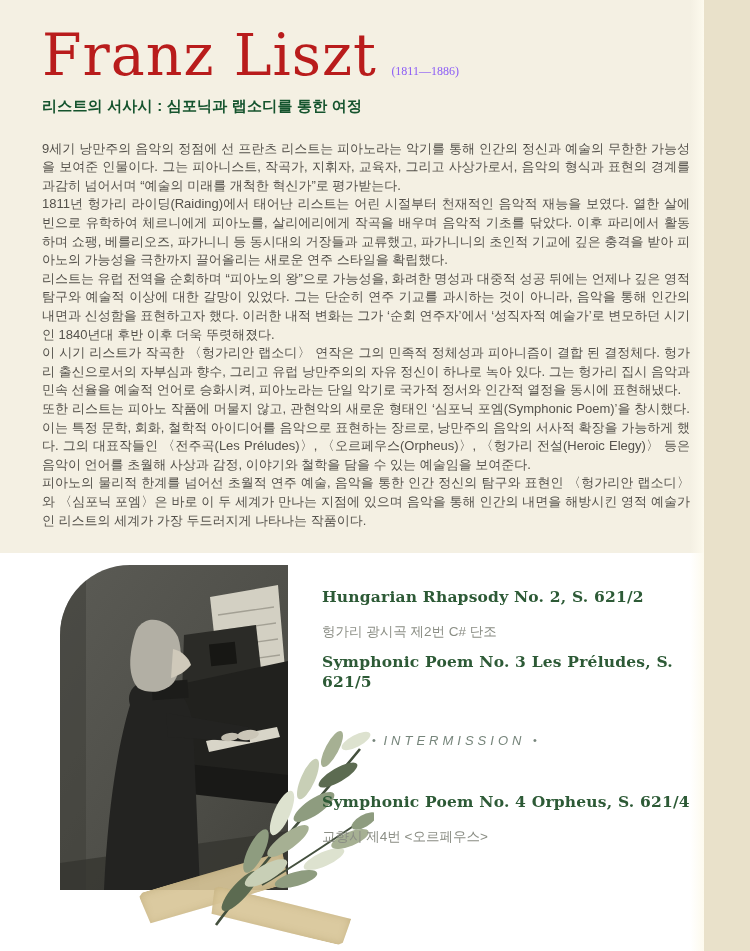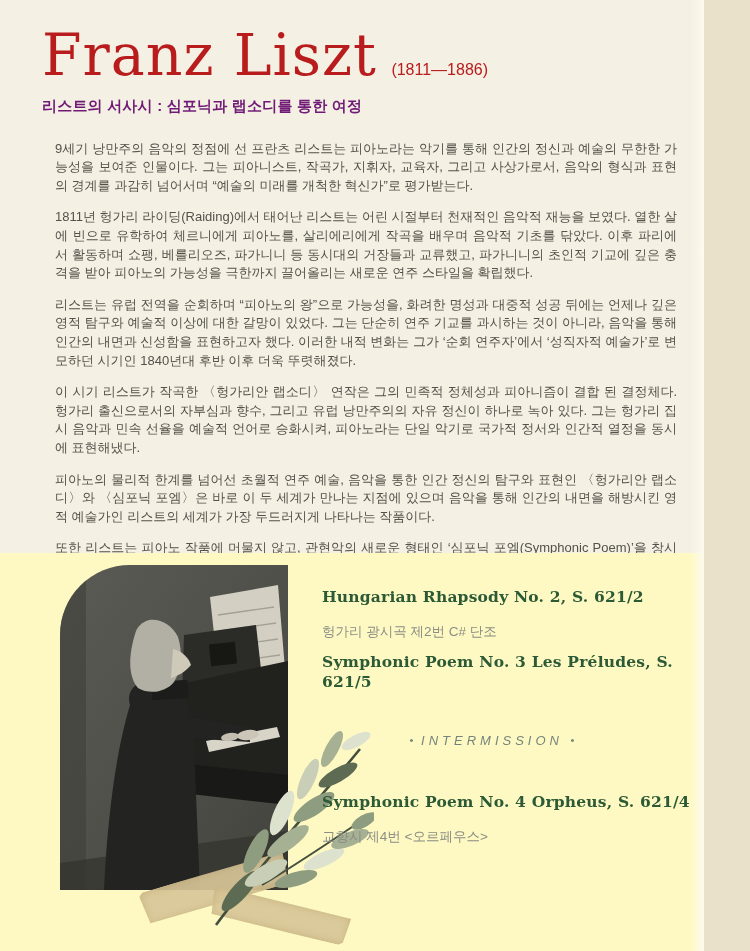--- a/index.html
+++ b/index.html
@@ -31,45 +31,45 @@
     font-family: "DejaVu Serif", serif;
     font-weight: 400;
     font-size: 57px;
     letter-spacing: 1px;
     color: #b91c1c;
     line-height: 1.1;
     text-align: right;
   }
   .years {
     display: inline-block;
-    font-family: Liberation Sans, sans-serif;
-    font-size: 16px;
-    color: #b91c1c;
+    font-family: Liberation Serif, serif;
+    font-size: 12px;
+    color: #8b5cf6;
     margin-left: 10px;
     vertical-align: baseline;
   }
   .subtitle {
     margin-top: 10px;
     font-size: 15px;
     font-weight: bold;
-    color: #701a75;
+    color: #14532d;
     letter-spacing: 0.2px;
   }
   .bio {
     margin-top: 24px;
     padding-right: 4px;
     color: #54514b;
     font-size: 13px;
     line-height: 18.6px;
     text-align: justify;
   }
-  .bio p { margin: 13px; }
+  .bio p { margin: 0; }
   .bottom-section {
     position: absolute; left: 0; top: 553px; width: 704px; height: 398px;
-    background: #fef9c3;
+    background: #ffffff;
   }
   .photo-frame {
     position: absolute; left: 60px; top: 12px;
     width: 228px; height: 325px;
     border-top-left-radius: 70px;
     overflow: hidden;
     z-index: 1;
   }
   .photo-frame svg { display: block; width: 100%; height: 100%; }
   .tape {
@@ -103,21 +103,21 @@
     letter-spacing: 0.2px;
   }
   .piece-subtitle {
     margin-top: 16px;
     font-size: 13.5px;
     color: #8b8e85;
     line-height: 18px;
   }
   .intermission {
     position: absolute; left: 50px; top: 180px; width: 240px;
-    text-align: center;
+    text-align: left;
     font-style: italic;
     font-size: 13px;
     letter-spacing: 4px;
     color: #76857b;
   }
   .intermission .dot { font-style: normal; letter-spacing: 0; font-size: 11px; vertical-align: 1px; }
 </style>
 </head>
 <body>
 
@@ -127,22 +127,22 @@
     <div class="title-row">
       <span class="main-title">Franz Liszt</span>
       <span class="years">(1811—1886)</span>
     </div>
     <div class="subtitle">리스트의 서사시 : 심포닉과 랩소디를 통한 여정</div>
     <div class="bio">
       <p>9세기 낭만주의 음악의 정점에 선 프란츠 리스트는 피아노라는 악기를 통해 인간의 정신과 예술의 무한한 가능성을 보여준 인물이다. 그는 피아니스트, 작곡가, 지휘자, 교육자, 그리고 사상가로서, 음악의 형식과 표현의 경계를 과감히 넘어서며 “예술의 미래를 개척한 혁신가”로 평가받는다.</p>
       <p>1811년 헝가리 라이딩(Raiding)에서 태어난 리스트는 어린 시절부터 천재적인 음악적 재능을 보였다. 열한 살에 빈으로 유학하여 체르니에게 피아노를, 살리에리에게 작곡을 배우며 음악적 기초를 닦았다. 이후 파리에서 활동하며 쇼팽, 베를리오즈, 파가니니 등 동시대의 거장들과 교류했고, 파가니니의 초인적 기교에 깊은 충격을 받아 피아노의 가능성을 극한까지 끌어올리는 새로운 연주 스타일을 확립했다.</p>
       <p>리스트는 유럽 전역을 순회하며 “피아노의 왕”으로 가능성을, 화려한 명성과 대중적 성공 뒤에는 언제나 깊은 영적 탐구와 예술적 이상에 대한 갈망이 있었다. 그는 단순히 연주 기교를 과시하는 것이 아니라, 음악을 통해 인간의 내면과 신성함을 표현하고자 했다. 이러한 내적 변화는 그가 ‘순회 연주자’에서 ‘성직자적 예술가’로 변모하던 시기인 1840년대 후반 이후 더욱 뚜렷해졌다.</p>
       <p>이 시기 리스트가 작곡한 〈헝가리안 랩소디〉 연작은 그의 민족적 정체성과 피아니즘이 결합 된 결정체다. 헝가리 출신으로서의 자부심과 향수, 그리고 유럽 낭만주의의 자유 정신이 하나로 녹아 있다. 그는 헝가리 집시 음악과 민속 선율을 예술적 언어로 승화시켜, 피아노라는 단일 악기로 국가적 정서와 인간적 열정을 동시에 표현해냈다.</p>
+      <p>또한 리스트는 피아노 작품에 머물지 않고, 관현악의 새로운 형태인 ‘심포닉 포엠(Symphonic Poem)’을 창시했다. 이는 특정 문학, 회화, 철학적 아이디어를 음악으로 표현하는 장르로, 낭만주의 음악의 서사적 확장을 가능하게 했다. 그의 대표작들인 〈전주곡(Les Préludes)〉, 〈오르페우스(Orpheus)〉, 〈헝가리 전설(Heroic Elegy)〉 등은 음악이 언어를 초월해 사상과 감정, 이야기와 철학을 담을 수 있는 예술임을 보여준다.</p>
       <p> 피아노의 물리적 한계를 넘어선 초월적 연주 예술, 음악을 통한 인간 정신의 탐구와 표현인 〈헝가리안 랩소디〉와 〈심포닉 포엠〉은 바로 이 두 세계가 만나는 지점에 있으며 음악을 통해 인간의 내면을 해방시킨 영적 예술가인 리스트의 세계가 가장 두드러지게 나타나는 작품이다.</p>
-      <p>또한 리스트는 피아노 작품에 머물지 않고, 관현악의 새로운 형태인 ‘심포닉 포엠(Symphonic Poem)’을 창시했다. 이는 특정 문학, 회화, 철학적 아이디어를 음악으로 표현하는 장르로, 낭만주의 음악의 서사적 확장을 가능하게 했다. 그의 대표작들인 〈전주곡(Les Préludes)〉, 〈오르페우스(Orpheus)〉, 〈헝가리 전설(Heroic Elegy)〉 등은 음악이 언어를 초월해 사상과 감정, 이야기와 철학을 담을 수 있는 예술임을 보여준다.</p>
     </div>
   </div>
 
   <div class="bottom-section">
 
     <div class="photo-frame">
       <svg viewBox="0 0 228 325" preserveAspectRatio="none">
         <defs>
           <linearGradient id="pg" x1="0" y1="0" x2="1" y2="1">
             <stop offset="0" stop-color="#5b5b55"></stop>

